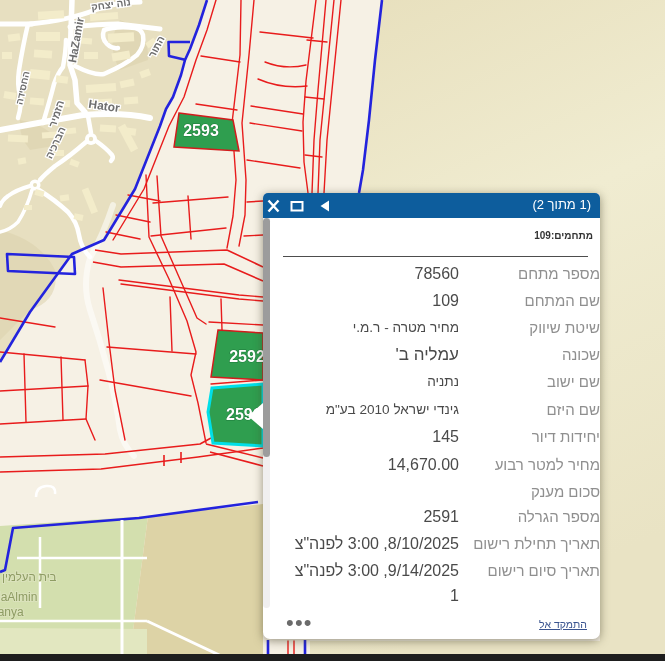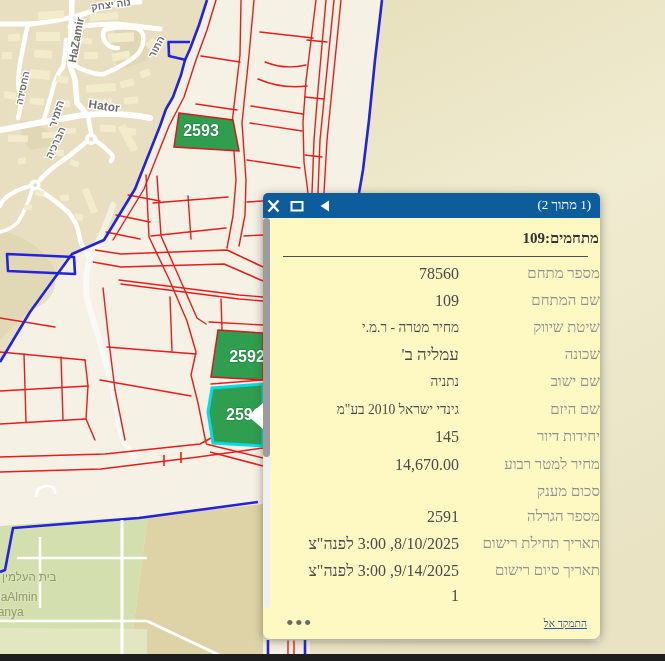--- a/index.html
+++ b/index.html
@@ -6,29 +6,29 @@
 font-family:"Liberation Sans","DejaVu Sans",sans-serif;}
 #stage{position:relative;width:665px;height:661px;overflow:hidden;}
 #map{position:absolute;left:0;top:0;}
 .lbl{fill:#6e6e6e;paint-order:stroke;stroke:#ffffff;stroke-width:2.6px;font-weight:bold;}
 .glbl{fill:#8e9c63;paint-order:stroke;stroke:#dbe2bc;stroke-width:2px;}
 .red{stroke:#e81c1c;stroke-width:1.4;fill:none;stroke-linejoin:round;stroke-linecap:round;}
 .redw{stroke:#e81c1c;stroke-width:1.6;fill:none;stroke-linejoin:round;}
 .blue{stroke:#2323dd;stroke-width:2.6;fill:none;stroke-linejoin:round;}
 .white{stroke:#ffffff;fill:none;stroke-linecap:round;stroke-linejoin:round;}
 .pnum{fill:#ffffff;font-weight:bold;font-size:16px;paint-order:stroke;stroke:#1e7a3c;stroke-width:1px;}
-#popup{position:absolute;left:263px;top:193px;width:337px;height:446px;background:#fef9c3;
-border-radius:5px 5px 7px 7px;box-shadow:0 2px 10px rgba(70,64,40,.55);font-family:Liberation Serif, serif;}
+#popup{position:absolute;left:263px;top:193px;width:337px;height:446px;background:#ffffff;
+border-radius:5px 5px 7px 7px;box-shadow:0 2px 10px rgba(70,64,40,.55);}
 #phead{position:absolute;left:0;top:0;width:100%;height:25px;background:#0d5d9d;border-radius:5px 5px 0 0;}
 #ptitle{position:absolute;right:9px;top:4px;color:#fff;font-size:13px;direction:rtl;}
 #ptrack{position:absolute;left:0;top:25px;width:7px;height:390px;background:#f0efef;border-radius:0 0 4px 4px;}
 #pthumb{position:absolute;left:0;top:25px;width:7px;height:239px;background:#9c9c9c;border-radius:4px;}
 #parrow{position:absolute;left:-15px;top:210px;width:0;height:0;
 border-right:15px solid #fff;border-top:13px solid transparent;border-bottom:13px solid transparent;}
-#phdr{position:absolute;right:1px;top:37px;font-size:15px;font-weight:bold;color:#333;direction:rtl;}
+#phdr{position:absolute;right:7px;top:37px;font-size:10px;font-weight:bold;color:#333;direction:rtl;}
 #pline{position:absolute;right:12px;top:63px;left:20px;height:1px;background:#4d4d4d;}
 .row{position:absolute;left:0;right:0;height:19px;line-height:19px;}
 .fl{position:absolute;right:0;color:#8f8f8f;font-size:15px;direction:rtl;white-space:nowrap;}
 .fv{position:absolute;color:#4a4a4a;font-size:16px;direction:rtl;white-space:nowrap;text-align:center;}
 #pdots{position:absolute;left:23px;top:424px;color:#6b6b6b;font-size:22px;letter-spacing:1.2px;line-height:12px;}
 #plink{position:absolute;right:13px;top:425px;color:#39538f;font-size:10.5px;text-decoration:underline;direction:rtl;margin-left:7px;}
 #bbar{position:absolute;left:0;top:654px;width:665px;height:7px;background:#1e1e1e;}
 </style>
 </head>
 <body>

